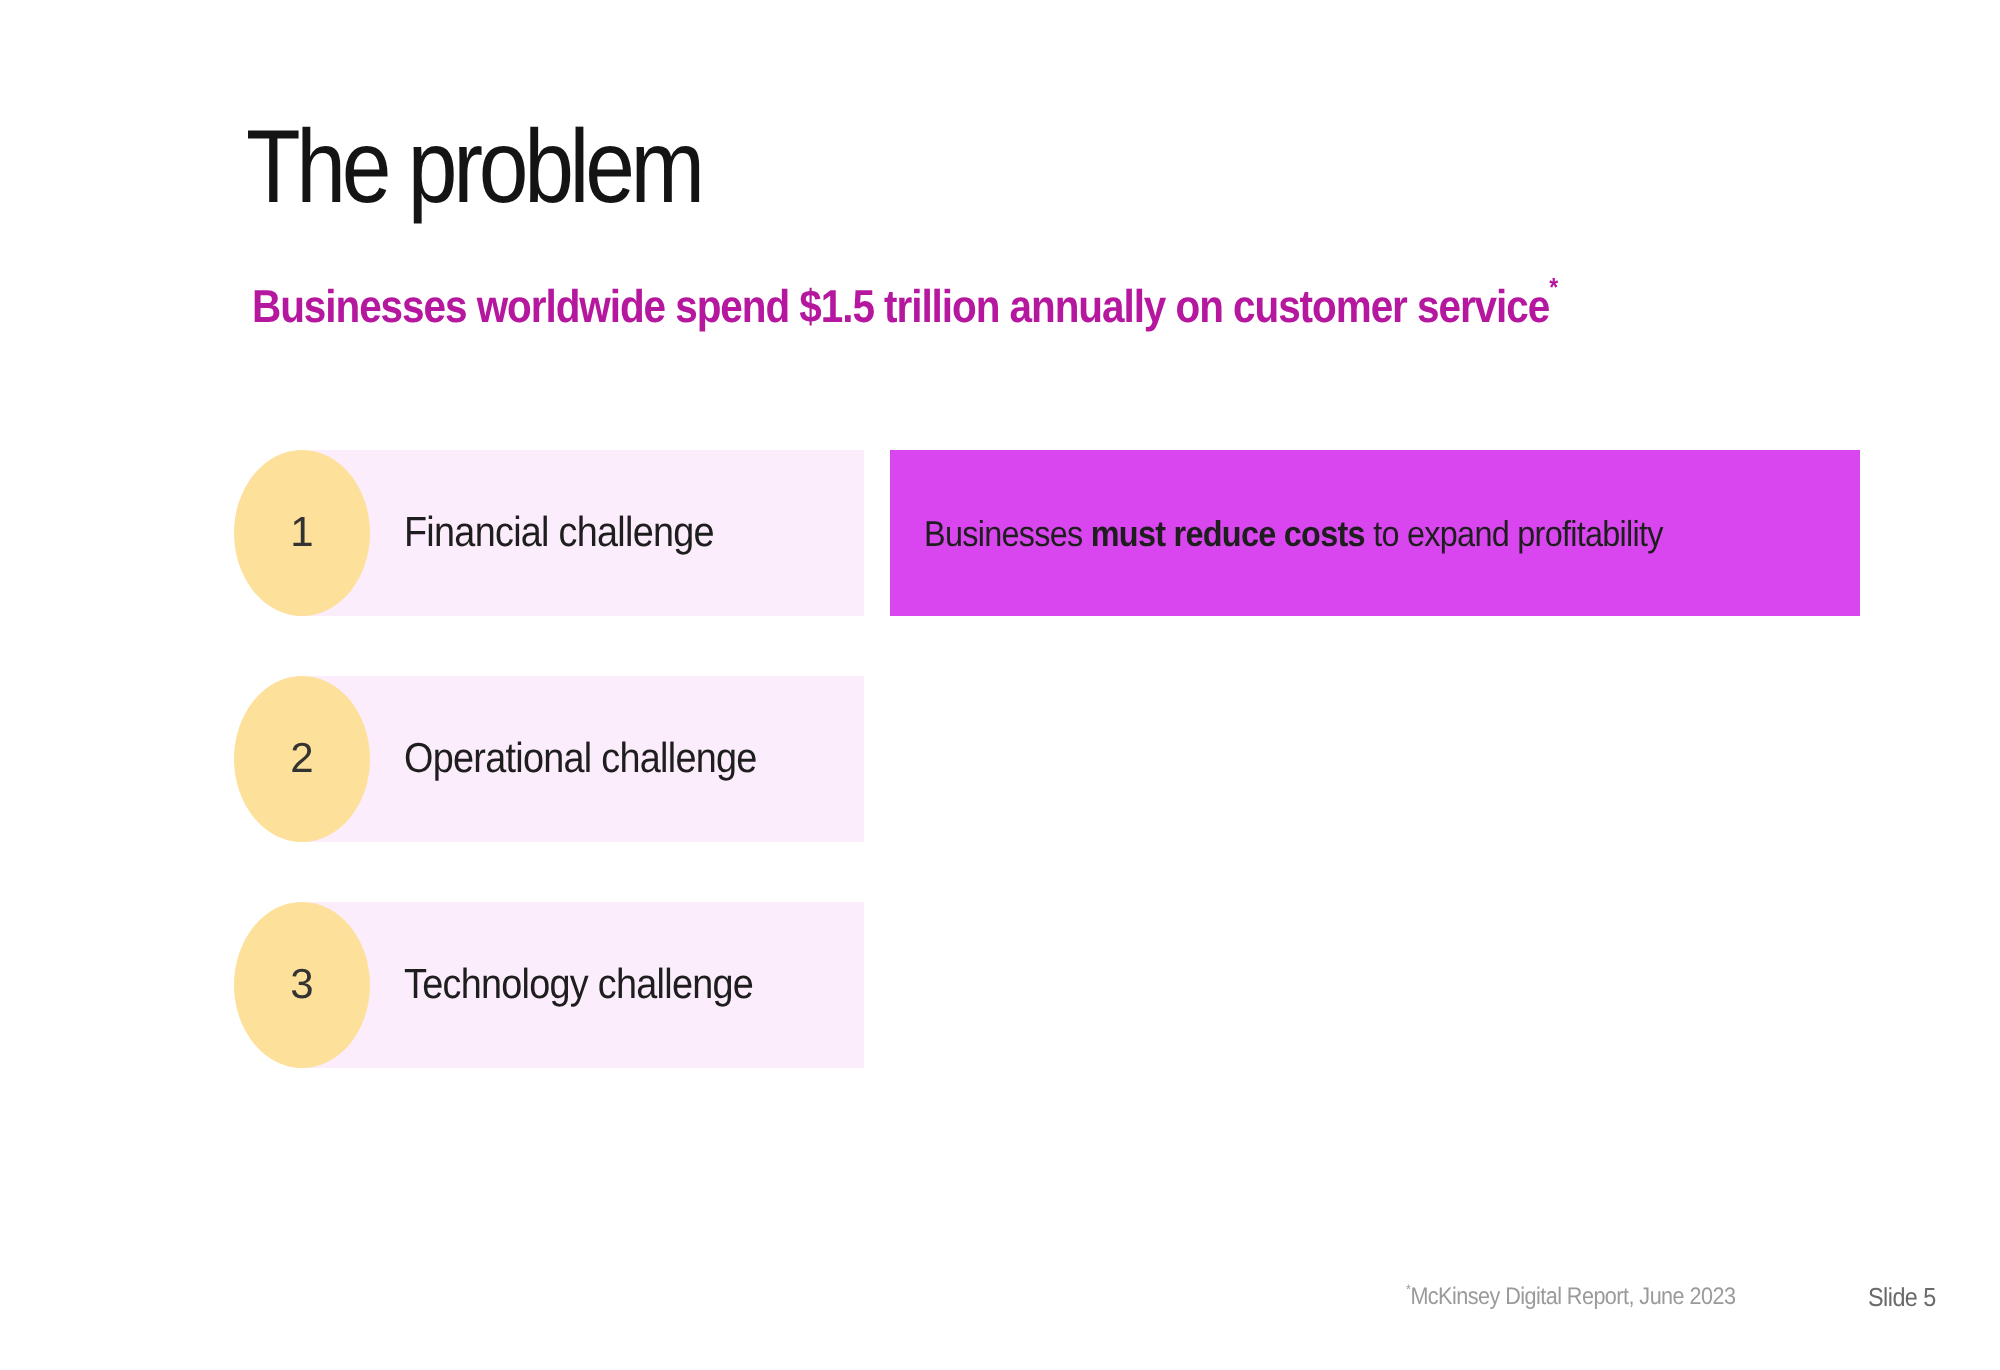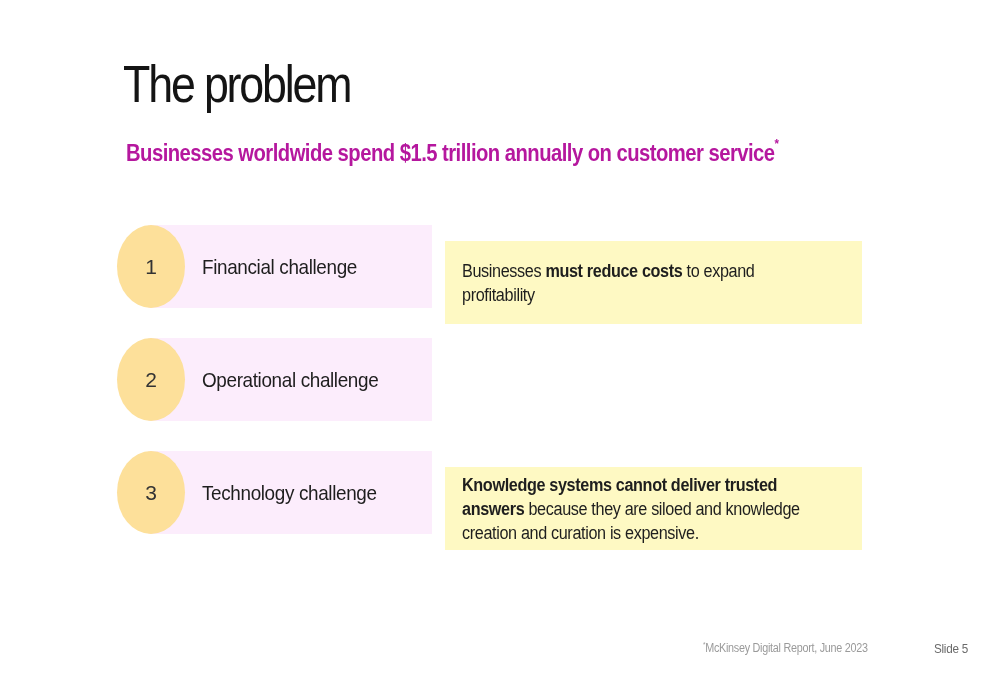--- a/index.html
+++ b/index.html
@@ -26,21 +26,21 @@
       position: absolute; left: 117px; top: 0; width: 68px; height: 83px; border-radius: 50%;
       background: #fde09a; display: flex; align-items: center; justify-content: center;
       font-size: 21px; font-weight: 300; color: #333;
     }
     .challenge-label {
       position: absolute; left: 202px; top: 0; height: 83px; display: flex; align-items: center;
       font-size: 21px; color: #1e1e1e; letter-spacing: -0.4px; transform: scaleX(0.9); transform-origin: left center;
       white-space: nowrap;
     }
     .gray-box {
-      position: absolute; left: 445px; top: 16px; width: 417px; height: 83px; background: #fef9c3;
+      position: absolute; left: 445px; top: 0; width: 485px; height: 83px; background: #d946ef;
     }
     .desc {
       position: absolute; left: 17px; right: 10px; top: 0; height: 83px; display: flex; align-items: center;
       font-size: 18px; line-height: 24px; color: #1e1e1e; letter-spacing: -0.4px;
     }
     .desc .inner { transform: scaleX(0.9); transform-origin: left center; width: 440px; }
     .desc b { font-weight: bold; }
     .footnote {
       position: absolute; left: 703px; top: 641px; font-size: 12px; color: #9a9a9a; letter-spacing: -0.3px;
       transform: scaleX(0.9); transform-origin: left top; white-space: nowrap;
@@ -74,22 +74,17 @@
   <div class="row" style="top:338px;">
     <div class="pink-box"></div>
     <div class="circle">2</div>
     <div class="challenge-label">Operational challenge</div>
   </div>
 
   <div class="row" style="top:451px;">
     <div class="pink-box"></div>
     <div class="circle">3</div>
     <div class="challenge-label">Technology challenge</div>
-    <div class="gray-box">
-      <div class="desc">
-          <div class="inner"><span></span><b>Knowledge systems cannot deliver trusted answers</b><span> because they are siloed and knowledge creation and curation is expensive.</span></div>
-        </div>
-    </div>
   </div>
 
   <div class="footnote"><sup>*</sup><span>McKinsey Digital Report, June 2023</span></div>
   <div class="slide-num">Slide 5</div>
 </div>
 
 </body></html>

